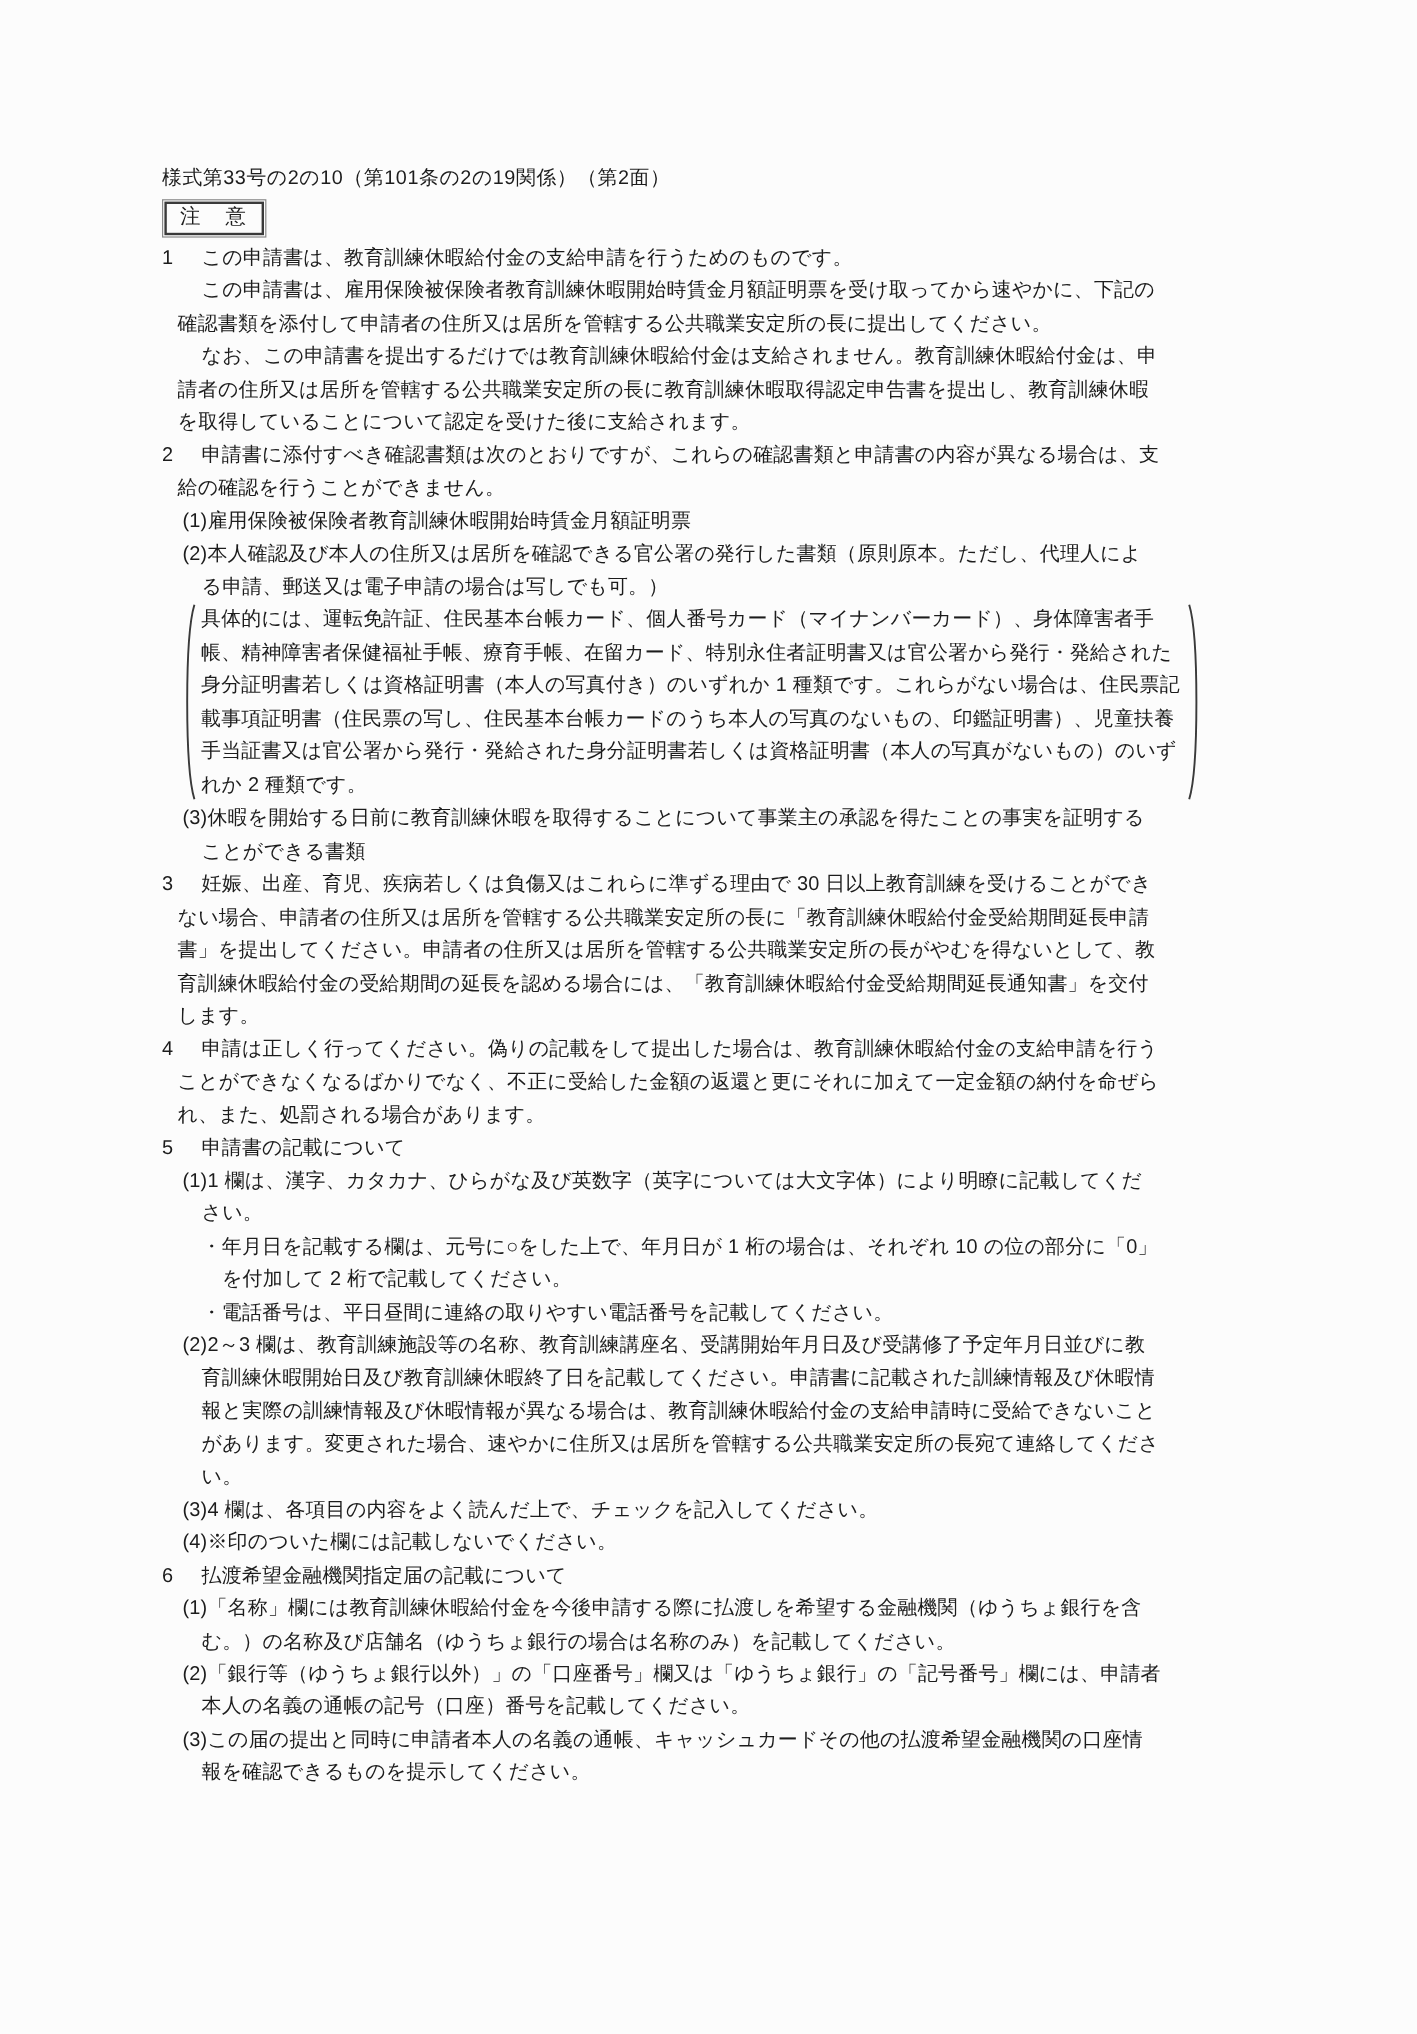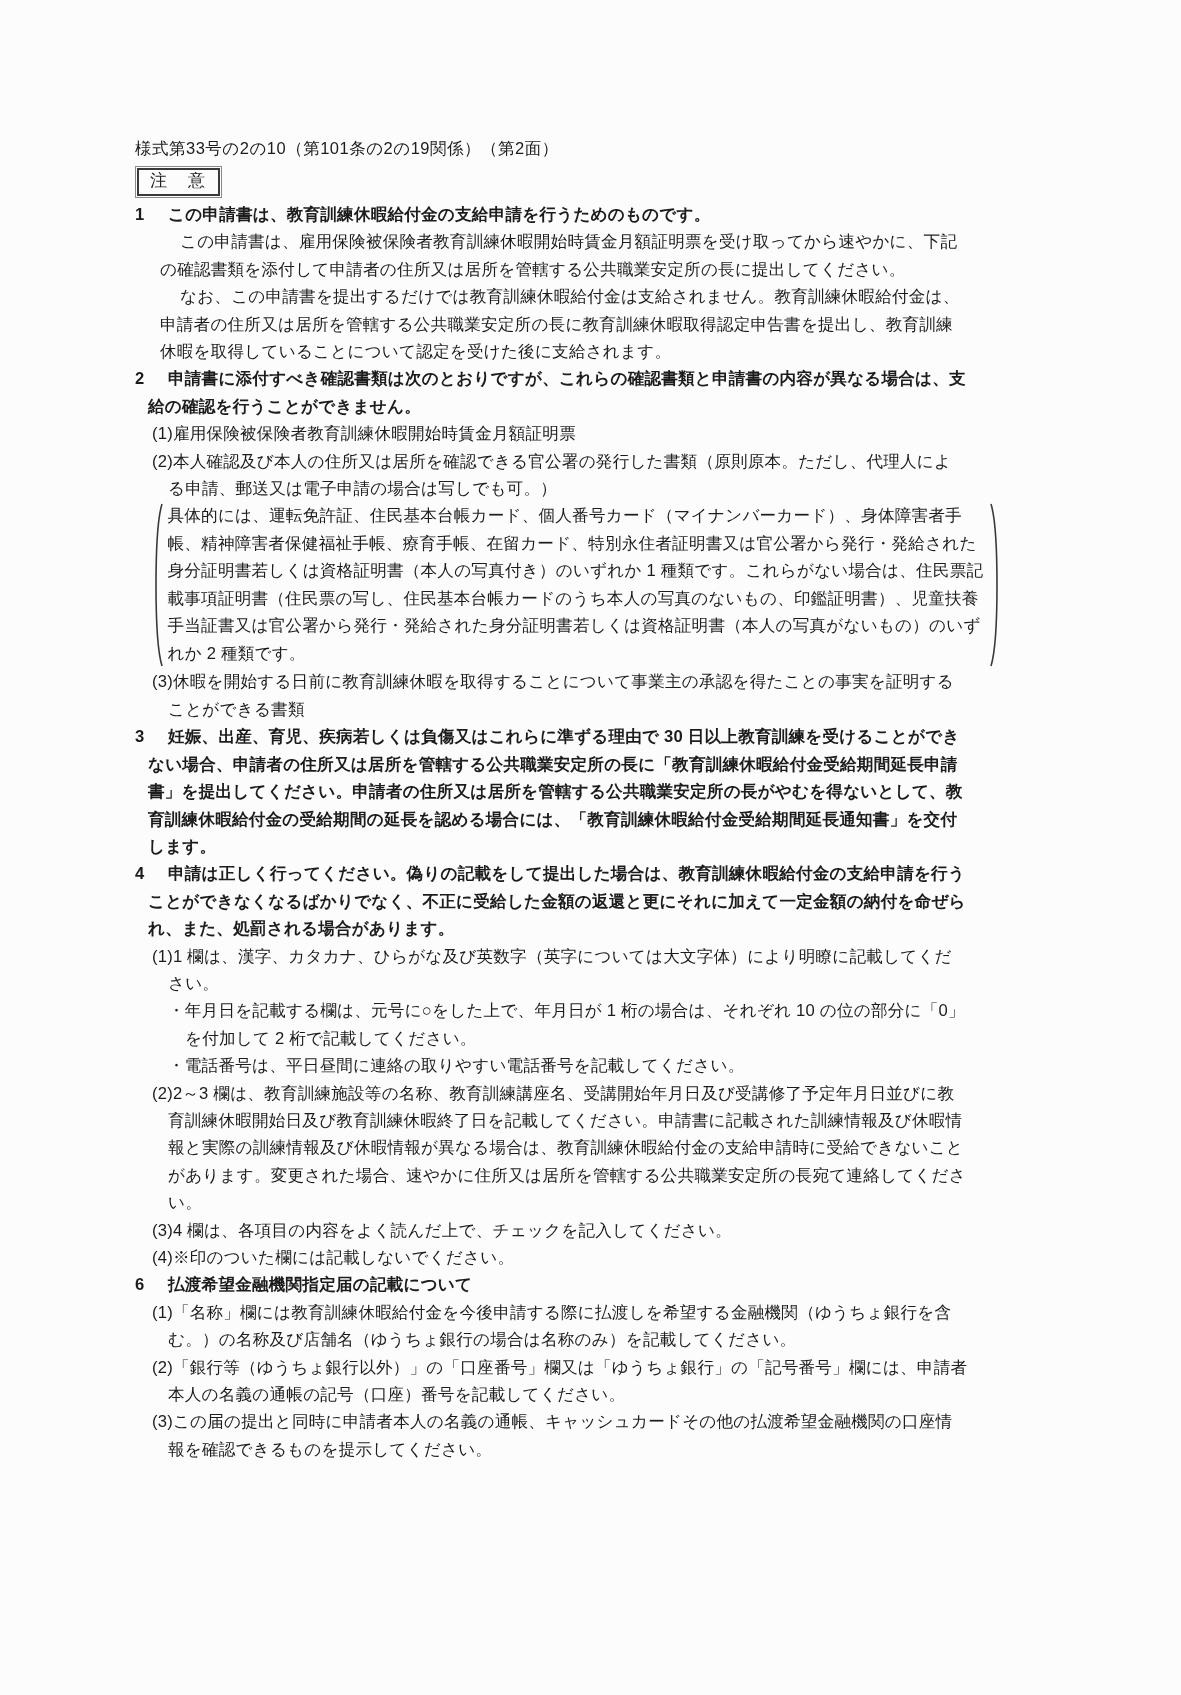--- a/index.html
+++ b/index.html
@@ -35,29 +35,29 @@
     margin:2px 0 5px 2px;
     letter-spacing:2px;
   }
   .doc{
     font-size:16.6px;
     line-height:27.4px;
     letter-spacing:0.2px;
   }
   .doc p{margin:0;}
   
-  p.item{margin-left:13px; text-indent:0;font-weight:bold;}
+  p.item{margin-left:13px; text-indent:0;}
   p.item .num{
     display:inline-block;
     width:33px;
     margin-left:-13px;
     text-indent:0;
   }
   
-  p.para{margin-left:25px; text-indent:20px;}
+  p.para{margin-left:13px; text-indent:20px;}
   
   p.sub{margin-left:33px; text-indent:-16px;}
   
   p.bullet{margin-left:50px; text-indent:-17px;}
   
   .bracket-row{
     display:flex;
     align-items:stretch;
     margin-left:15px;
     width:853px;
@@ -104,20 +104,21 @@
         <path d="M2,2 C10,28 10,138 2,164" fill="none" stroke="#3a3a3a" stroke-width="1.6"></path>
       </svg>
     </div>
 
     <p class="sub">(3)休暇を開始する日前に教育訓練休暇を取得することについて事業主の承認を得たことの事実を証明することができる書類</p>
 
     <p class="item"><span class="num">3</span><span>妊娠、出産、育児、疾病若しくは負傷又はこれらに準ずる理由で 30 日以上教育訓練を受けることができない場合、申請者の住所又は居所を管轄する公共職業安定所の長に「教育訓練休暇給付金受給期間延長申請書」を提出してください。申請者の住所又は居所を管轄する公共職業安定所の長がやむを得ないとして、教育訓練休暇給付金の受給期間の延長を認める場合には、「教育訓練休暇給付金受給期間延長通知書」を交付します。</span></p>
 
     <p class="item"><span class="num">4</span><span>申請は正しく行ってください。偽りの記載をして提出した場合は、教育訓練休暇給付金の支給申請を行うことができなくなるばかりでなく、不正に受給した金額の返還と更にそれに加えて一定金額の納付を命ぜられ、また、処罰される場合があります。</span></p>
 
+    <p class="item"><span class="num">5</span><span>申請書の記載について</span></p>
 
     <p class="sub">(1)1 欄は、漢字、カタカナ、ひらがな及び英数字（英字については大文字体）により明瞭に記載してください。</p>
 
 
     <p class="bullet">・年月日を記載する欄は、元号に○をした上で、年月日が 1 桁の場合は、それぞれ 10 の位の部分に「0」を付加して 2 桁で記載してください。</p>
 
     <p class="bullet">・電話番号は、平日昼間に連絡の取りやすい電話番号を記載してください。</p>
 
     <p class="sub">(2)2～3 欄は、教育訓練施設等の名称、教育訓練講座名、受講開始年月日及び受講修了予定年月日並びに教育訓練休暇開始日及び教育訓練休暇終了日を記載してください。申請書に記載された訓練情報及び休暇情報と実際の訓練情報及び休暇情報が異なる場合は、教育訓練休暇給付金の支給申請時に受給できないことがあります。変更された場合、速やかに住所又は居所を管轄する公共職業安定所の長宛て連絡してください。</p>
 

